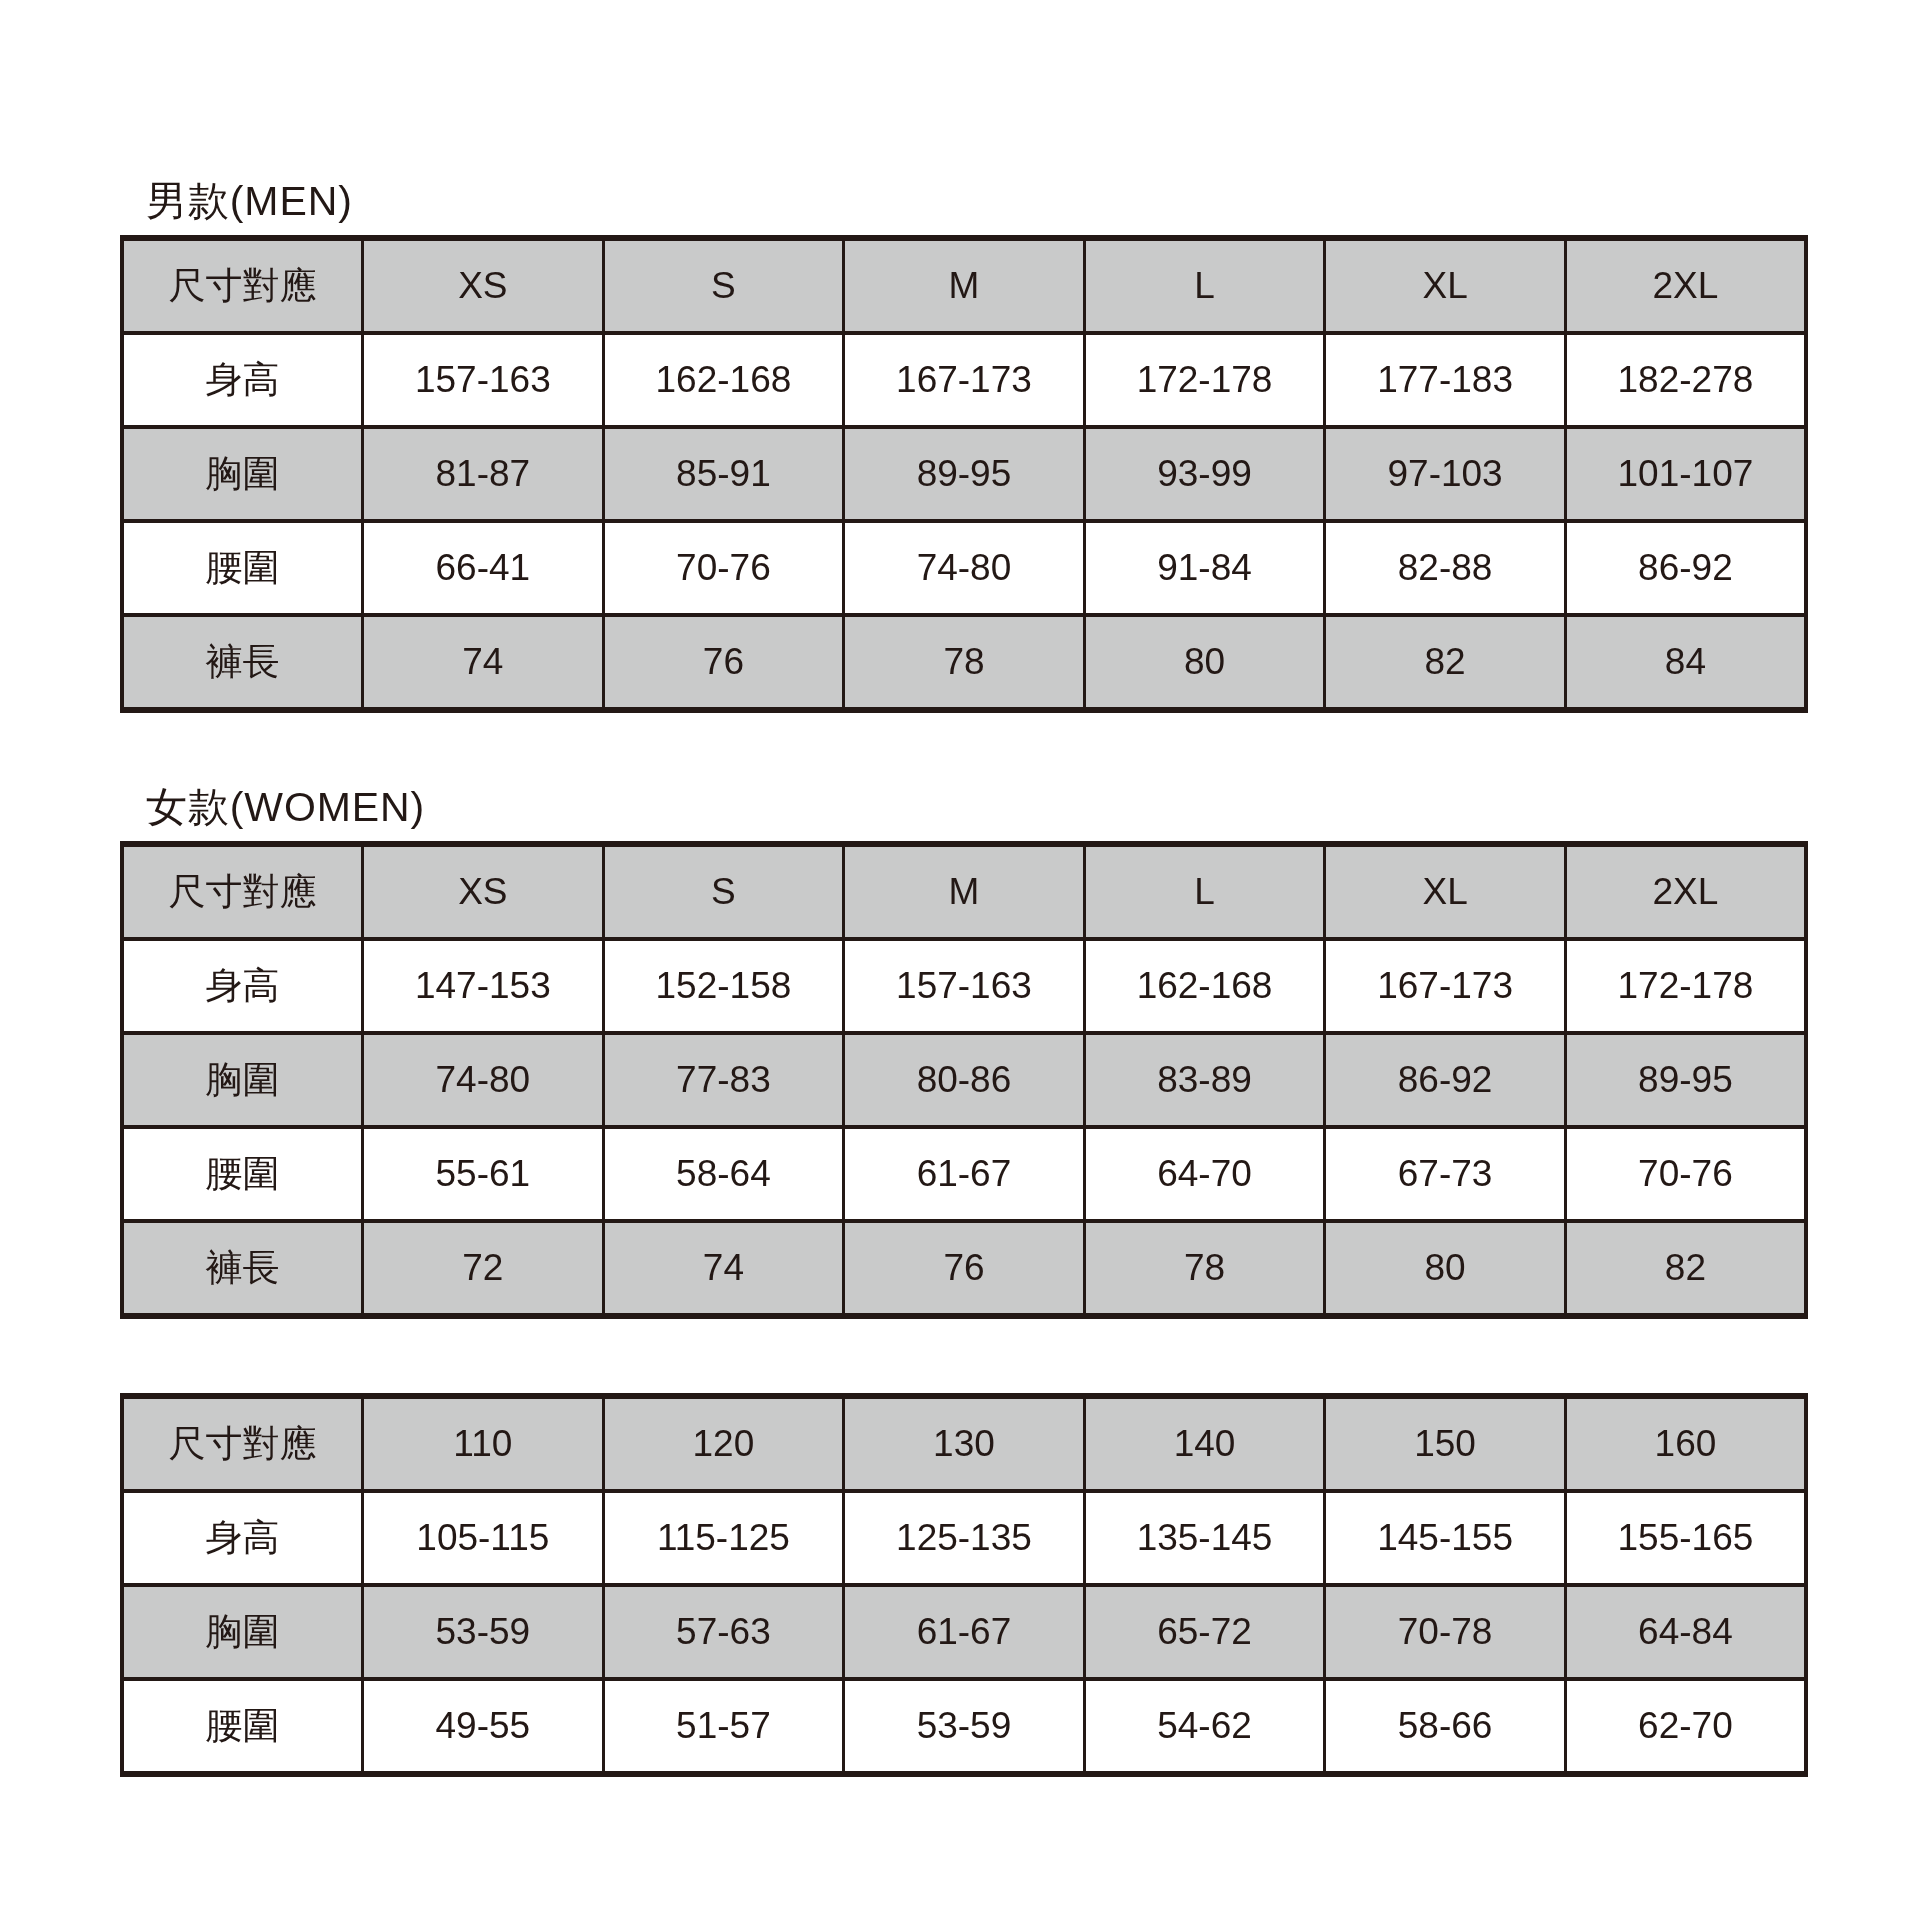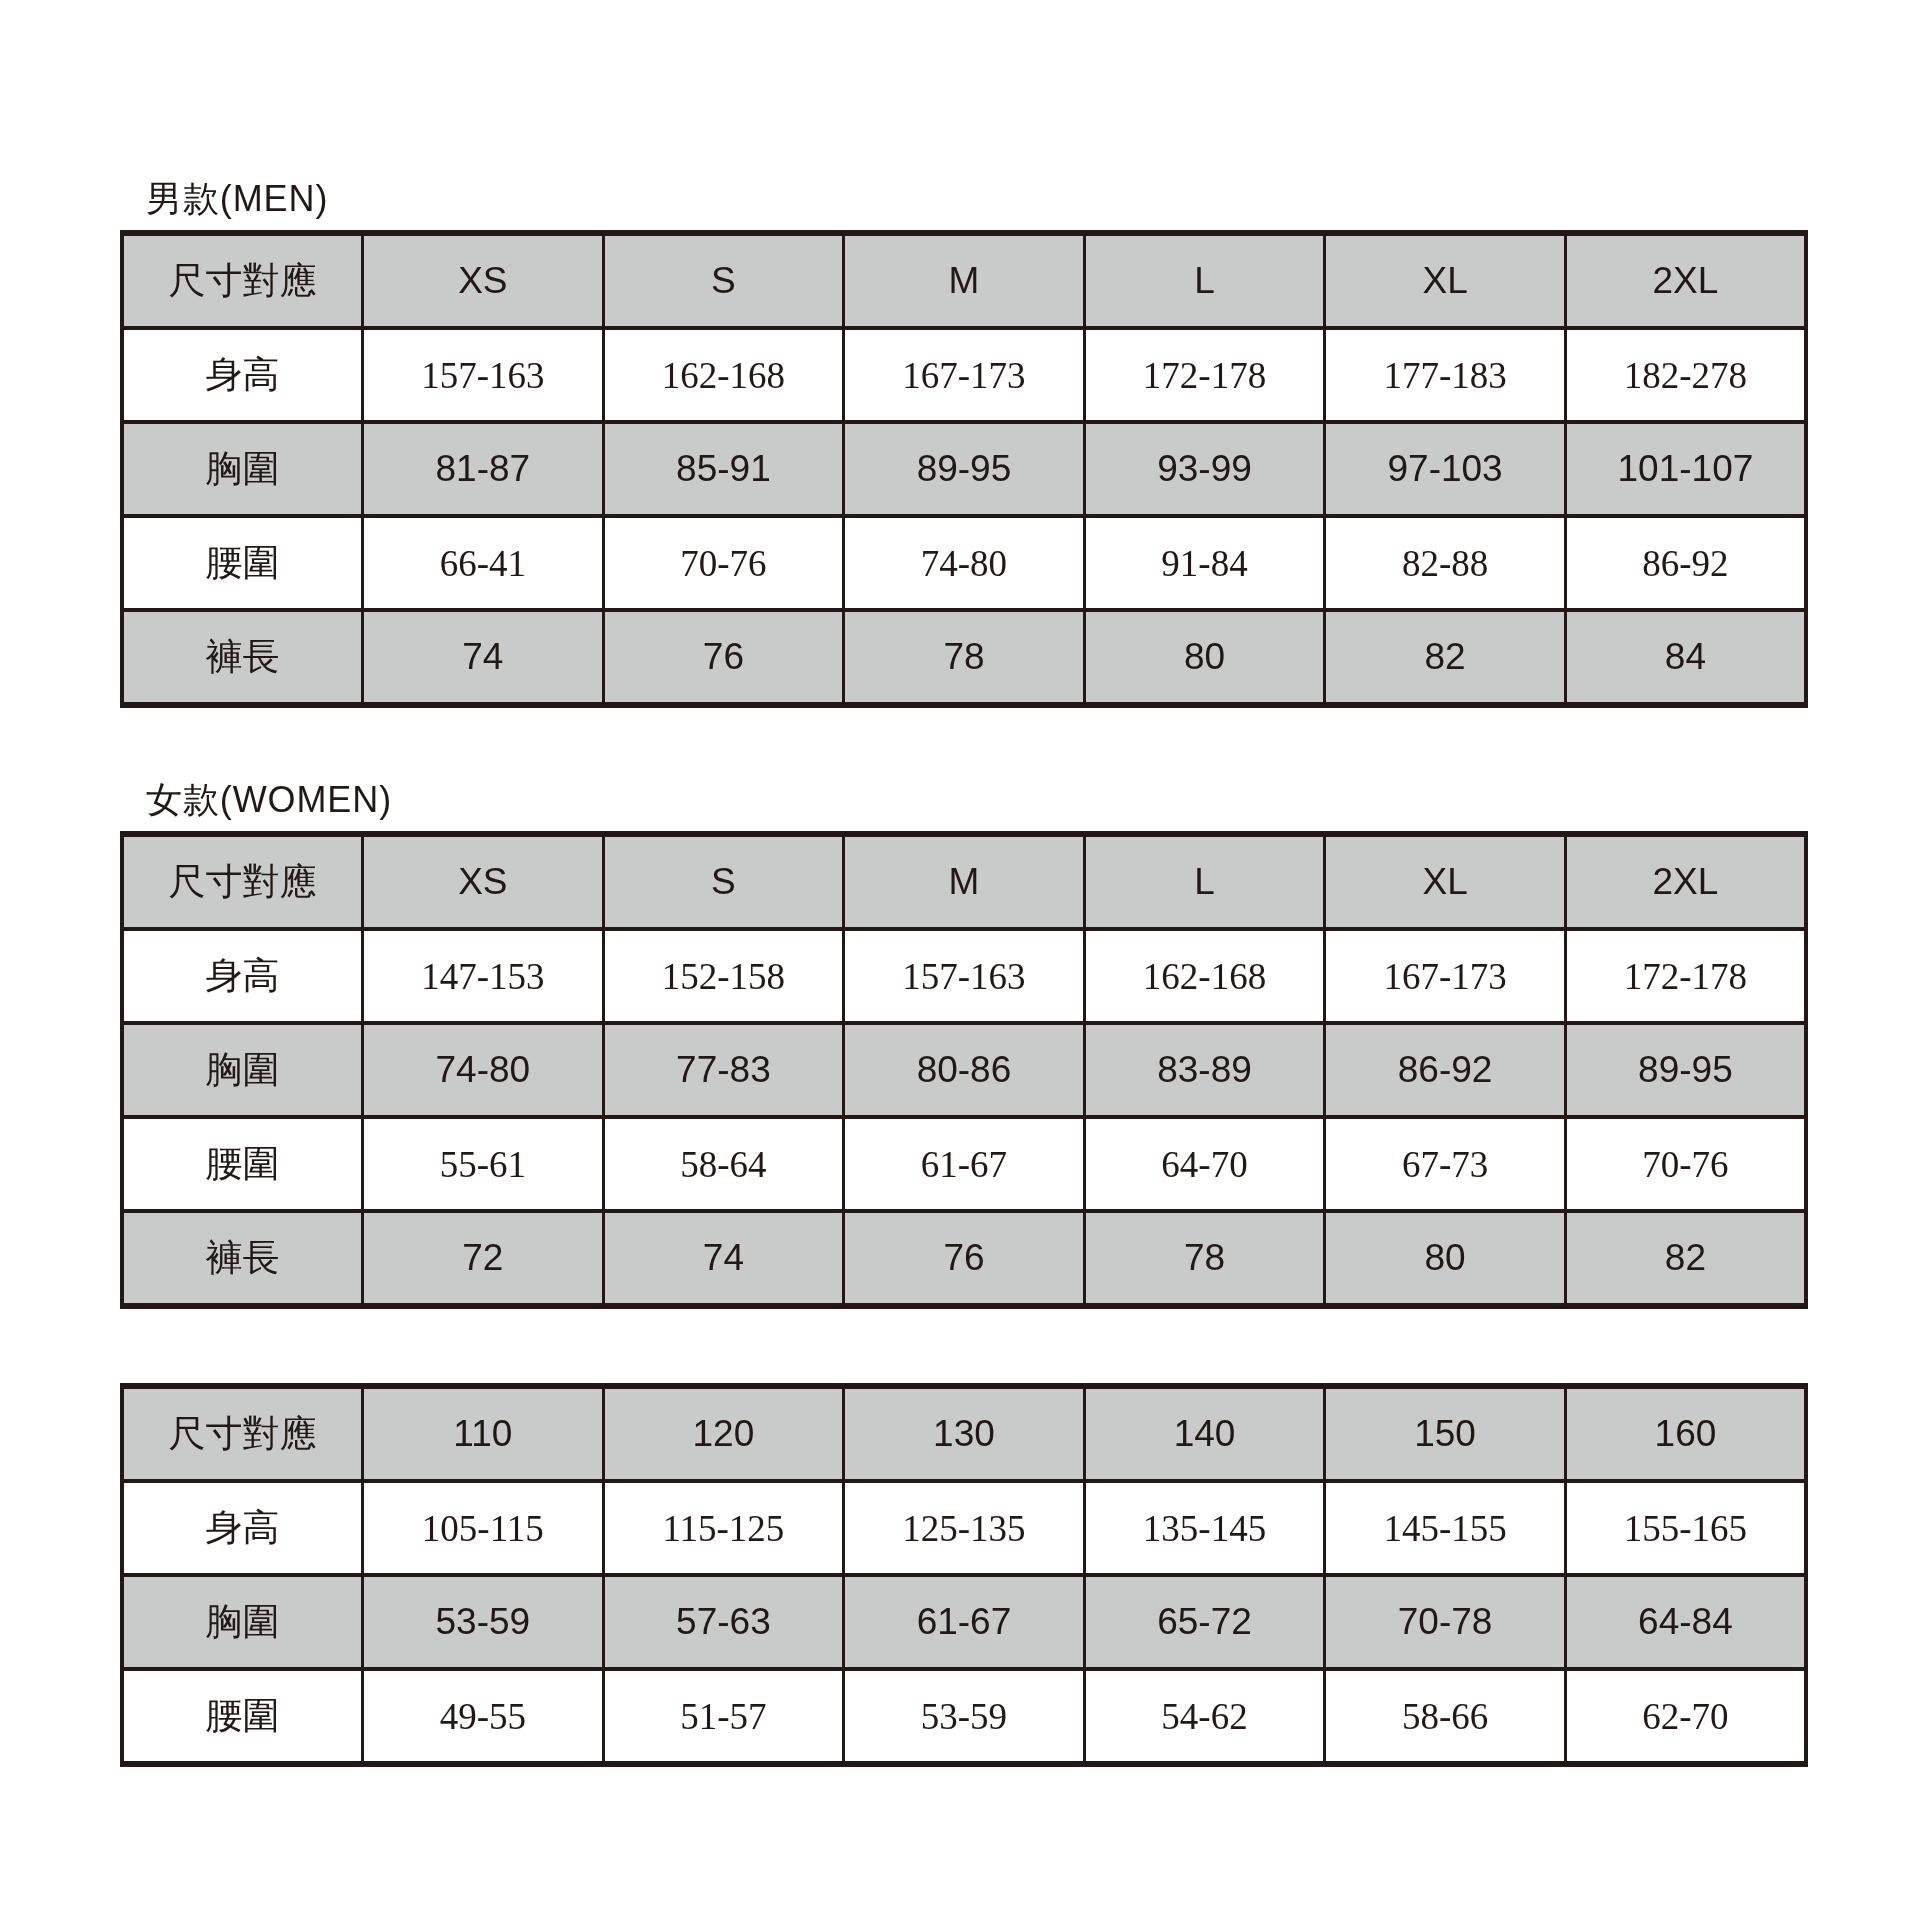--- a/index.html
+++ b/index.html
@@ -19,21 +19,21 @@
   }
   .page{
     box-sizing:border-box;
     width:1922px;
     height:1922px;
     padding:181px 114px 0 120px;
   }
   .section{margin:0 0 74px 0;}
   .section-title{
     margin:0 0 13px 26px;
-    font-size:36px;
+    font-size:41px;
     font-weight:400;
     letter-spacing:0.9px;
     line-height:1;
     color:var(--ink);
   }
   table.size-table{
     width:100%;
     table-layout:fixed;
     border-collapse:collapse;
     border:6.5px solid var(--ink);
@@ -50,21 +50,21 @@
     text-align:center;
     vertical-align:middle;
     font-size:37px;
     font-weight:400;
     color:var(--ink);
   }
   .size-table thead th{background:var(--row-gray);}
   .size-table tbody tr.shaded th,
   .size-table tbody tr.shaded td{background:var(--row-gray);}
   .size-table tbody tr.plain th,
-  .size-table tbody tr.plain td{background:var(--row-white);font-family:Liberation Serif, serif;}
+  .size-table tbody tr.plain td{background:var(--row-white);}
 </style>
 </head>
 <body>
 
 <main class="page">
 
   <section class="section">
     <h2 class="section-title">男款(MEN)</h2>
     <table class="size-table">
         <thead>

